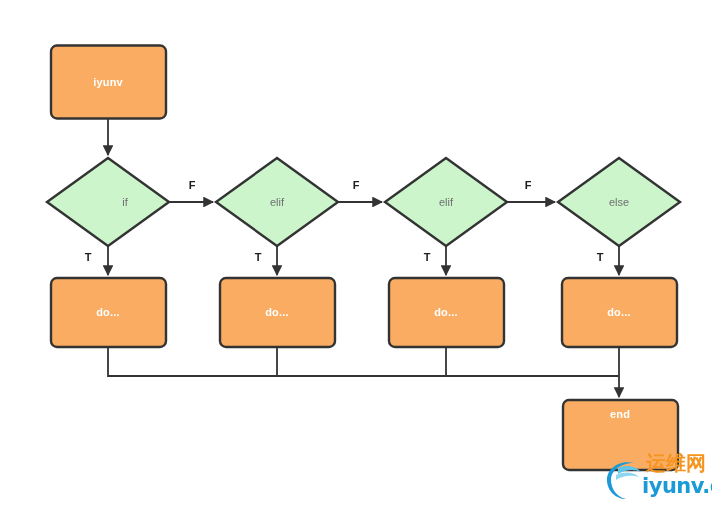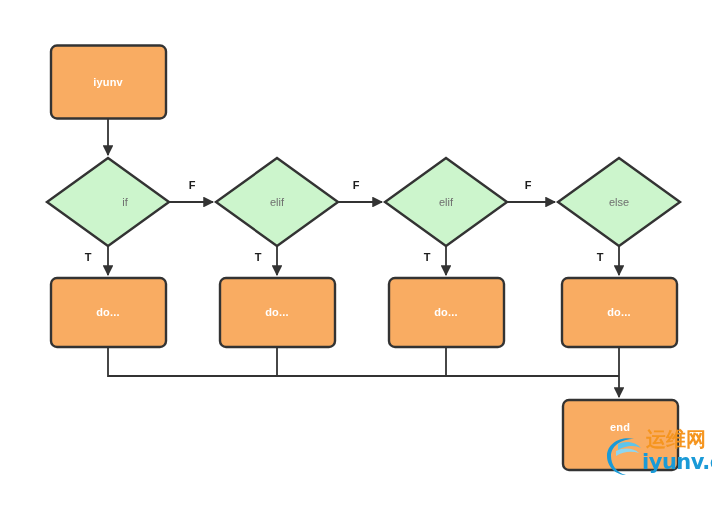--- a/index.html
+++ b/index.html
@@ -44,21 +44,21 @@
   .edge-label {
     color: #1d1d1d;
     font-size: 11px;
     font-weight: bold;
     transform: translate(-50%, -50%);
   }
   
   #watermark {
     position: absolute;
     left: 600px;
-    top: 428px;
+    top: 452px;
     width: 112px;
     height: 54px;
   }
   #wm-cn {
     position: absolute;
     left: 46px;
     top: 0px;
     font-family: "DejaVu Sans", sans-serif;
     font-size: 20px;
     font-weight: bold;
@@ -142,21 +142,21 @@
   <div class="node-label dec-label" style="left:108px; top:202px;margin-left:17px;">if</div>
   <div class="node-label dec-label" style="left:277px; top:202px;">elif</div>
   <div class="node-label dec-label" style="left:446px; top:202px;">elif</div>
   <div class="node-label dec-label" style="left:619px; top:202px;">else</div>
 
   <div class="node-label proc-label" style="left:108px; top:312px;">do...</div>
   <div class="node-label proc-label" style="left:277px; top:312px;">do...</div>
   <div class="node-label proc-label" style="left:446px; top:312px;">do...</div>
   <div class="node-label proc-label" style="left:619px; top:312px;">do...</div>
 
-  <div class="node-label proc-label" style="left:620px; top:427px;">end</div>
+  <div class="node-label proc-label" style="left:620px; top:414px;">end</div>
 
   <div class="node-label edge-label" style="left:192px; top:185px;">F</div>
   <div class="node-label edge-label" style="left:356px; top:185px;">F</div>
   <div class="node-label edge-label" style="left:528px; top:185px;">F</div>
 
   <div class="node-label edge-label" style="left:88px; top:257px;">T</div>
   <div class="node-label edge-label" style="left:258px; top:257px;">T</div>
   <div class="node-label edge-label" style="left:427px; top:257px;">T</div>
   <div class="node-label edge-label" style="left:600px; top:257px;">T</div>
 

